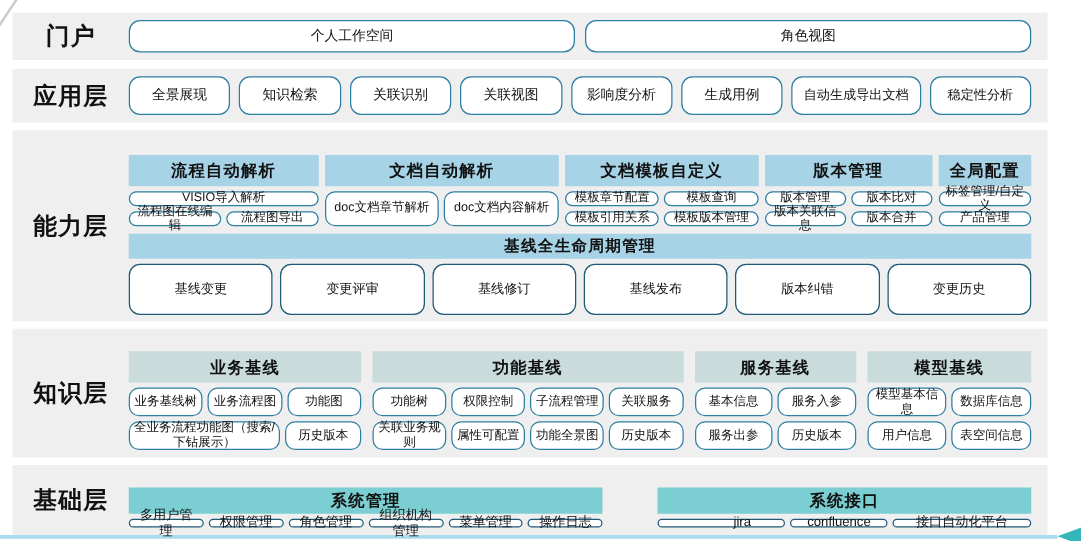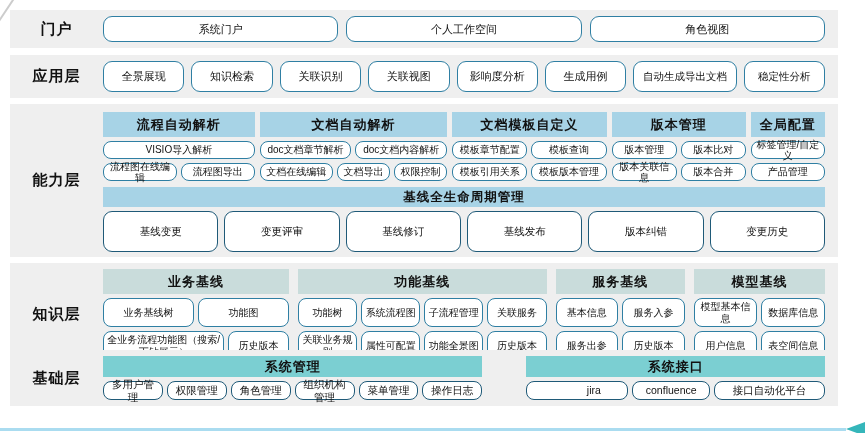--- a/index.html
+++ b/index.html
@@ -14,42 +14,42 @@
   html,body{margin:0;padding:0;background:#fff;}
   #canvas{
     position:relative;width:865px;height:433px;background:#ffffff;overflow:hidden;
     font-family:"Liberation Sans","DejaVu Sans",sans-serif;color:var(--ink);
   }
   .layer-row{position:absolute;left:10px;width:828px;background:var(--rowbg);display:flex;}
   .row-0{top:10px;height:38px}
   .row-1{top:55px;height:43px}
   .row-2{top:104px;height:153px}
   .row-3{top:263px;height:103px}
-  .row-4{top:350px;height:56px}
+  .row-4{top:372px;height:56px}
   .label{width:93px;flex:none;display:flex;align-items:center;justify-content:center;
-    font-weight:bold;font-size:15px;letter-spacing:1px;}
+    font-weight:bold;font-size:19px;letter-spacing:1px;}
   .content{flex:1;min-width:0;display:flex;flex-direction:column;gap:5px;margin:6px 13px 6px 0;}
   .row-2 .content{margin-top:8px;margin-bottom:5px;gap:4px}
   .row-3 .content{margin-top:6px;gap:4px}
   .btnrow{display:flex;gap:7px;flex:1;min-height:0}
   .row-0 .btnrow{gap:8px}
   .btn{
     flex:1 1 0;display:flex;align-items:center;justify-content:center;text-align:center;
     background:#fff;border:1.5px solid var(--bd);border-radius:9px;
     font-size:11px;line-height:1.15;padding:1px 3px;min-width:0;
   }
   
   .groups{display:flex;flex:1;min-height:0}
   .row-2 .groups{gap:5px}
   .row-3 .groups{gap:9px}
   .row-4 .groups{gap:44px}
   .group{display:flex;flex-direction:column;gap:4px;min-width:0}
   .group-header{
     flex:none;display:flex;align-items:center;justify-content:center;
-    font-weight:bold;font-size:13px;letter-spacing:1px;
+    font-weight:bold;font-size:13px;letter-spacing:1px;margin-top:12px;
   }
   .row-2 .group-header{background:var(--blue);height:25px}
   .row-3 .group-header{background:var(--paleteal);height:25px}
   .row-4 .group-header{background:var(--teal);height:21px}
   .grow{display:flex;gap:4px;flex:1;min-height:0}
   .group .btn{font-size:10px;border-radius:8px}
   .row-4 .btn{border-color:var(--bdDark);font-size:10.5px}
   
   .banner-h{
     flex:none;height:20px;background:var(--blue);display:flex;align-items:center;justify-content:center;
@@ -96,21 +96,20 @@
 <div id="canvas">
   <svg class="corner-fold" width="24" height="26">
     <line x1="15" y1="-3" x2="-3" y2="24" stroke="#cccccc" stroke-width="2"></line>
   </svg>
   <div class="bottom-line"></div>
   <div class="bottom-arrow"></div>
 <div class="layer-row row-0">
       <div class="label">门户</div>
       <div class="content">
         <div class="btnrow">
-          <div class="btn">系统门户</div>
           <div class="btn">个人工作空间</div>
           <div class="btn">角色视图</div>
         </div>
       </div>
     </div>
     <div class="layer-row row-1">
       <div class="label">应用层</div>
       <div class="content">
         <div class="btnrow">
           <div class="btn">全景展现</div>
@@ -137,25 +136,20 @@
               <div class="btn">流程图在线编辑</div>
               <div class="btn">流程图导出</div>
             </div>
           </div>
           <div class="group">
             <div class="group-header">文档自动解析</div>
             <div class="grow">
               <div class="btn">doc文档章节解析</div>
               <div class="btn">doc文档内容解析</div>
             </div>
-            <div class="grow">
-              <div class="btn">文档在线编辑</div>
-              <div class="btn">文档导出</div>
-              <div class="btn">权限控制</div>
-            </div>
           </div>
           <div class="group">
             <div class="group-header">文档模板自定义</div>
             <div class="grow">
               <div class="btn">模板章节配置</div>
               <div class="btn">模板查询</div>
             </div>
             <div class="grow">
               <div class="btn">模板引用关系</div>
               <div class="btn">模板版本管理</div>
@@ -194,32 +188,33 @@
       </div>
     </div>
     <div class="layer-row row-3">
       <div class="label">知识层</div>
       <div class="content">
         <div class="groups">
           <div class="group">
             <div class="group-header">业务基线</div>
             <div class="grow">
               <div class="btn">业务基线树</div>
+              <div class="btn">业务流程图</div>
               <div class="btn">功能图</div>
             </div>
             <div class="grow">
               <div class="btn">全业务流程功能图（搜索/下钻展示）</div>
               <div class="btn">历史版本</div>
             </div>
           </div>
           <div class="group">
             <div class="group-header">功能基线</div>
             <div class="grow">
               <div class="btn">功能树</div>
-              <div class="btn">系统流程图</div>
+              <div class="btn">权限控制</div>
               <div class="btn">子流程管理</div>
               <div class="btn">关联服务</div>
             </div>
             <div class="grow">
               <div class="btn">关联业务规则</div>
               <div class="btn">属性可配置</div>
               <div class="btn">功能全景图</div>
               <div class="btn">历史版本</div>
             </div>
           </div>

